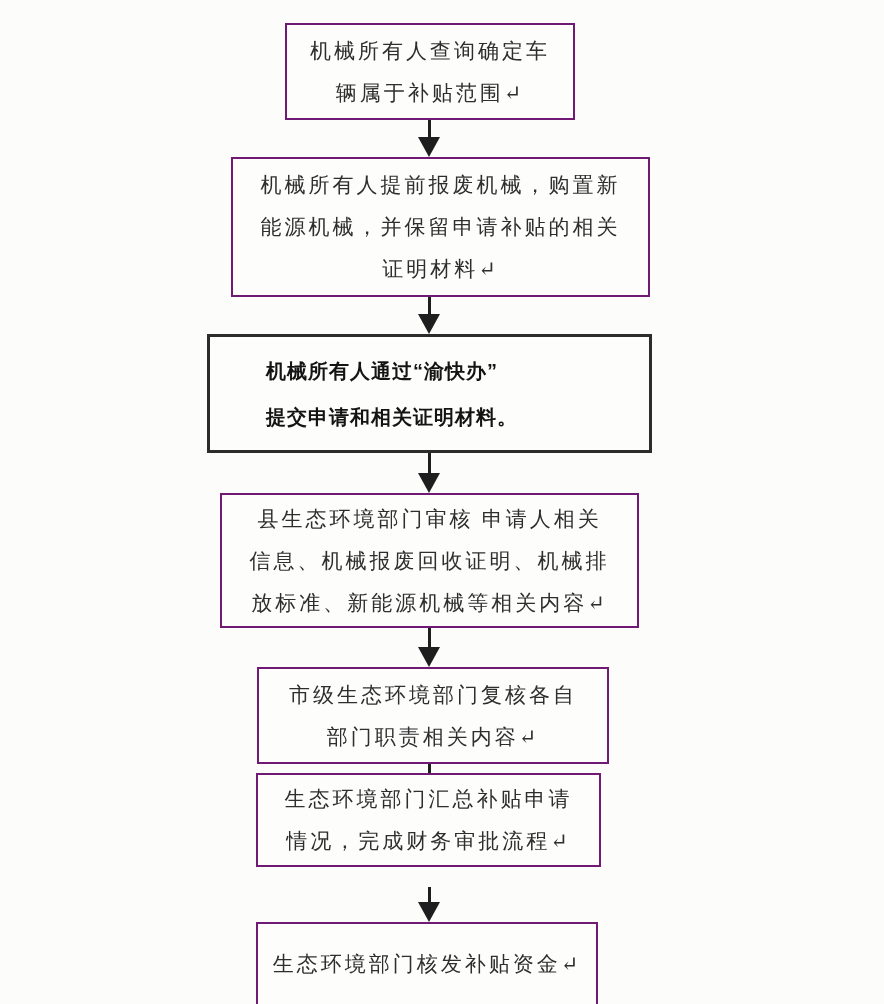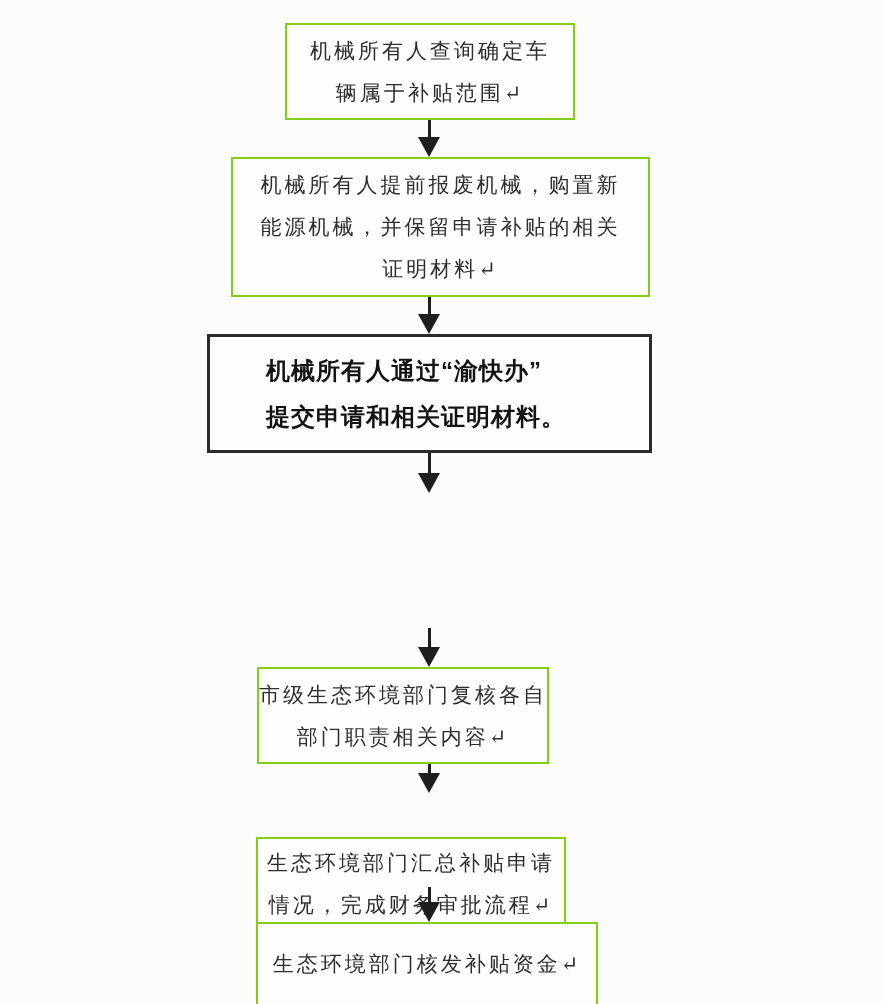--- a/index.html
+++ b/index.html
@@ -11,50 +11,50 @@
     position: relative;
     width: 884px;
     height: 1004px;
     background: #fcfcfb;
     font-family: "Liberation Serif", "DejaVu Serif", serif;
     overflow: hidden;
   }
   .box {
     position: absolute;
     box-sizing: border-box;
-    border: 2px solid #84cc16;
+    border: 2px solid #701a75;
     background: #fdfdfc;
     display: flex;
     align-items: center;
     justify-content: center;
     text-align: center;
     white-space: pre-line;
     color: #2e2e2e;
     font-size: 21px;
     line-height: 42px;
     letter-spacing: 3px;
   }
   .s1 { left: 285px; top: 23px;  width: 290px; height: 97px;  }
   .s2 { left: 220px; top: 157px; width: 419px; height: 140px; margin-left: 11px; }
   .s3 {
     left: 207px; top: 334px; width: 445px; height: 119px;
     border: 3px solid #2c2c2c;
     font-family: "Liberation Sans", "DejaVu Sans", sans-serif;
     font-weight: bold;
-    font-size: 24px;
+    font-size: 20px;
     line-height: 46px;
     letter-spacing: 1px;
     color: #141414;
     justify-content: flex-start;
     text-align: left;
     padding-left: 56px;
   }
   .s4 { left: 220px; top: 493px; width: 419px; height: 135px; }
-  .s5 { left: 257px; top: 667px; width: 292px; height: 97px;  }
-  .s6 { left: 256px; top: 837px; width: 310px; height: 94px;  }
+  .s5 { left: 257px; top: 667px; width: 352px; height: 97px;  }
+  .s6 { left: 256px; top: 773px; width: 345px; height: 94px;  }
   .s7 { left: 256px; top: 922px; width: 342px; height: 84px;  }
 
   .arrow {
     position: absolute;
     left: 418px;
     width: 22px;
     display: flex;
     flex-direction: column;
     align-items: center;
   }
@@ -100,20 +100,23 @@
   </div>
 
   <div class="box s3">机械所有人通过“渝快办”
 提交申请和相关证明材料。</div>
 
   <div class="arrow a3">
     <div class="shaft"></div>
     <div class="head"></div>
   </div>
 
+  <div class="box s4">县生态环境部门审核 申请人相关
+信息、机械报废回收证明、机械排
+放标准、新能源机械等相关内容↵</div>
 
   <div class="arrow a4">
     <div class="shaft"></div>
     <div class="head"></div>
   </div>
 
   <div class="box s5">市级生态环境部门复核各自
 部门职责相关内容↵</div>
 
   <div class="arrow a5">

